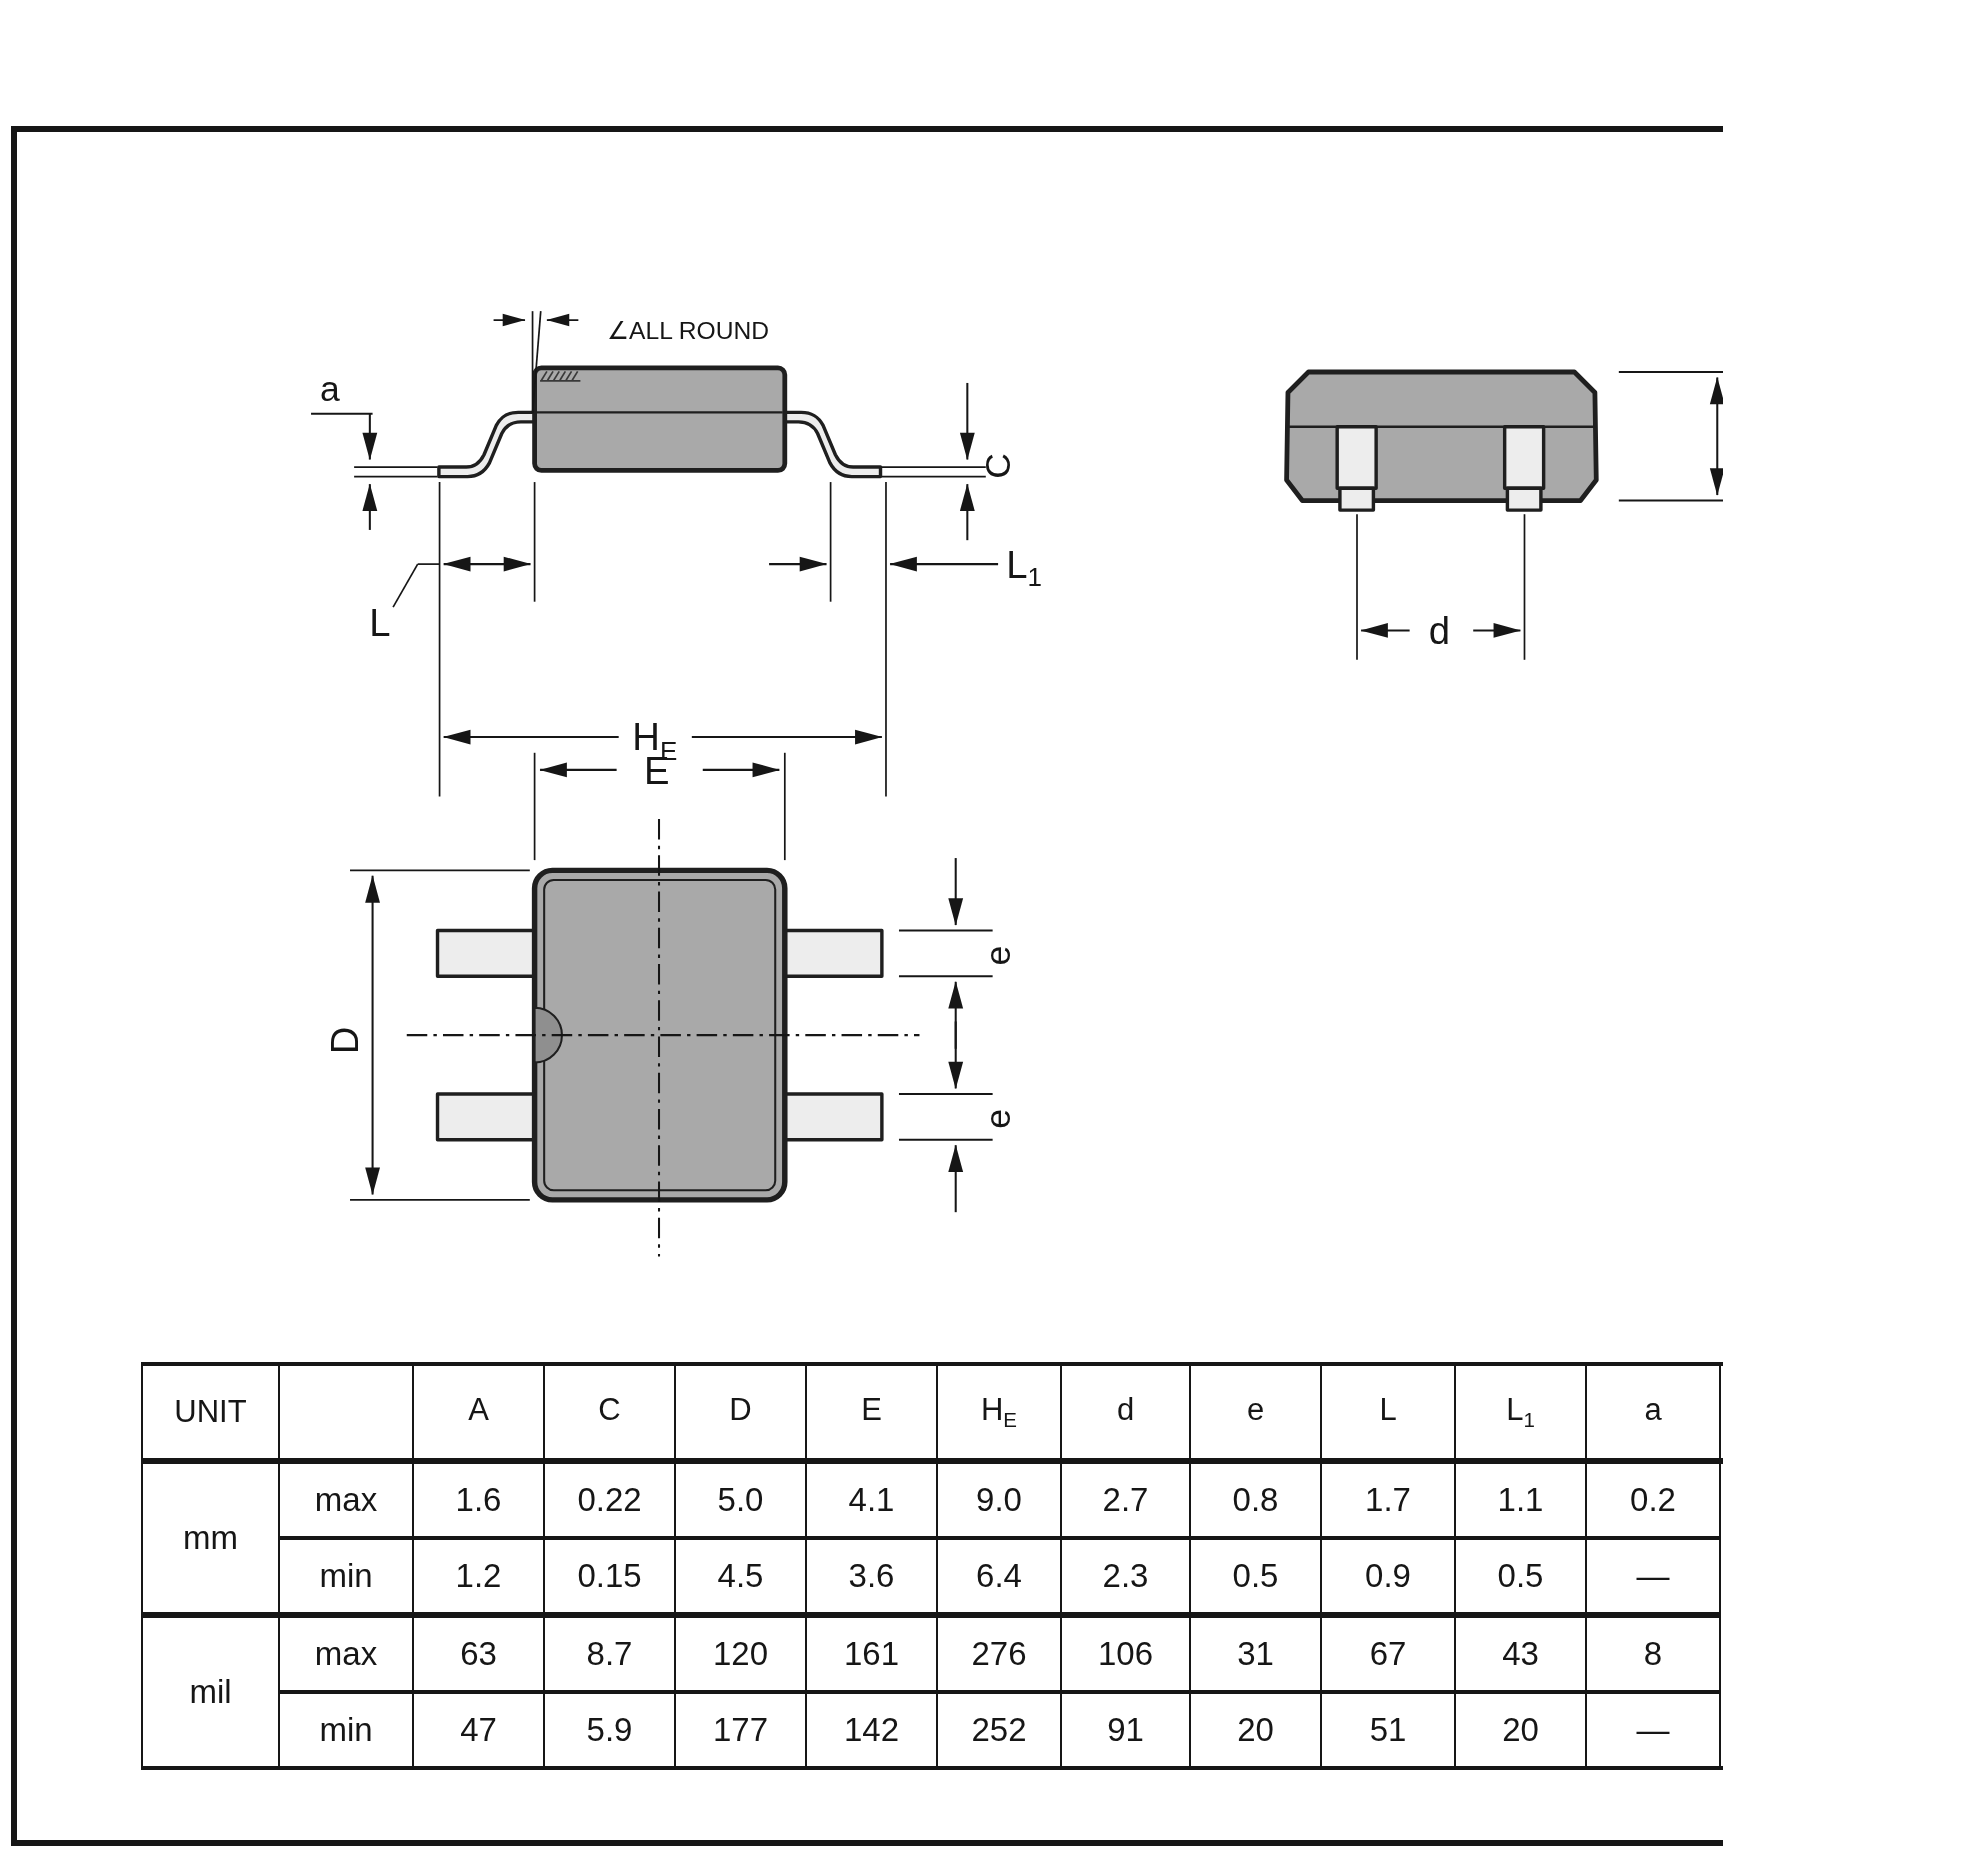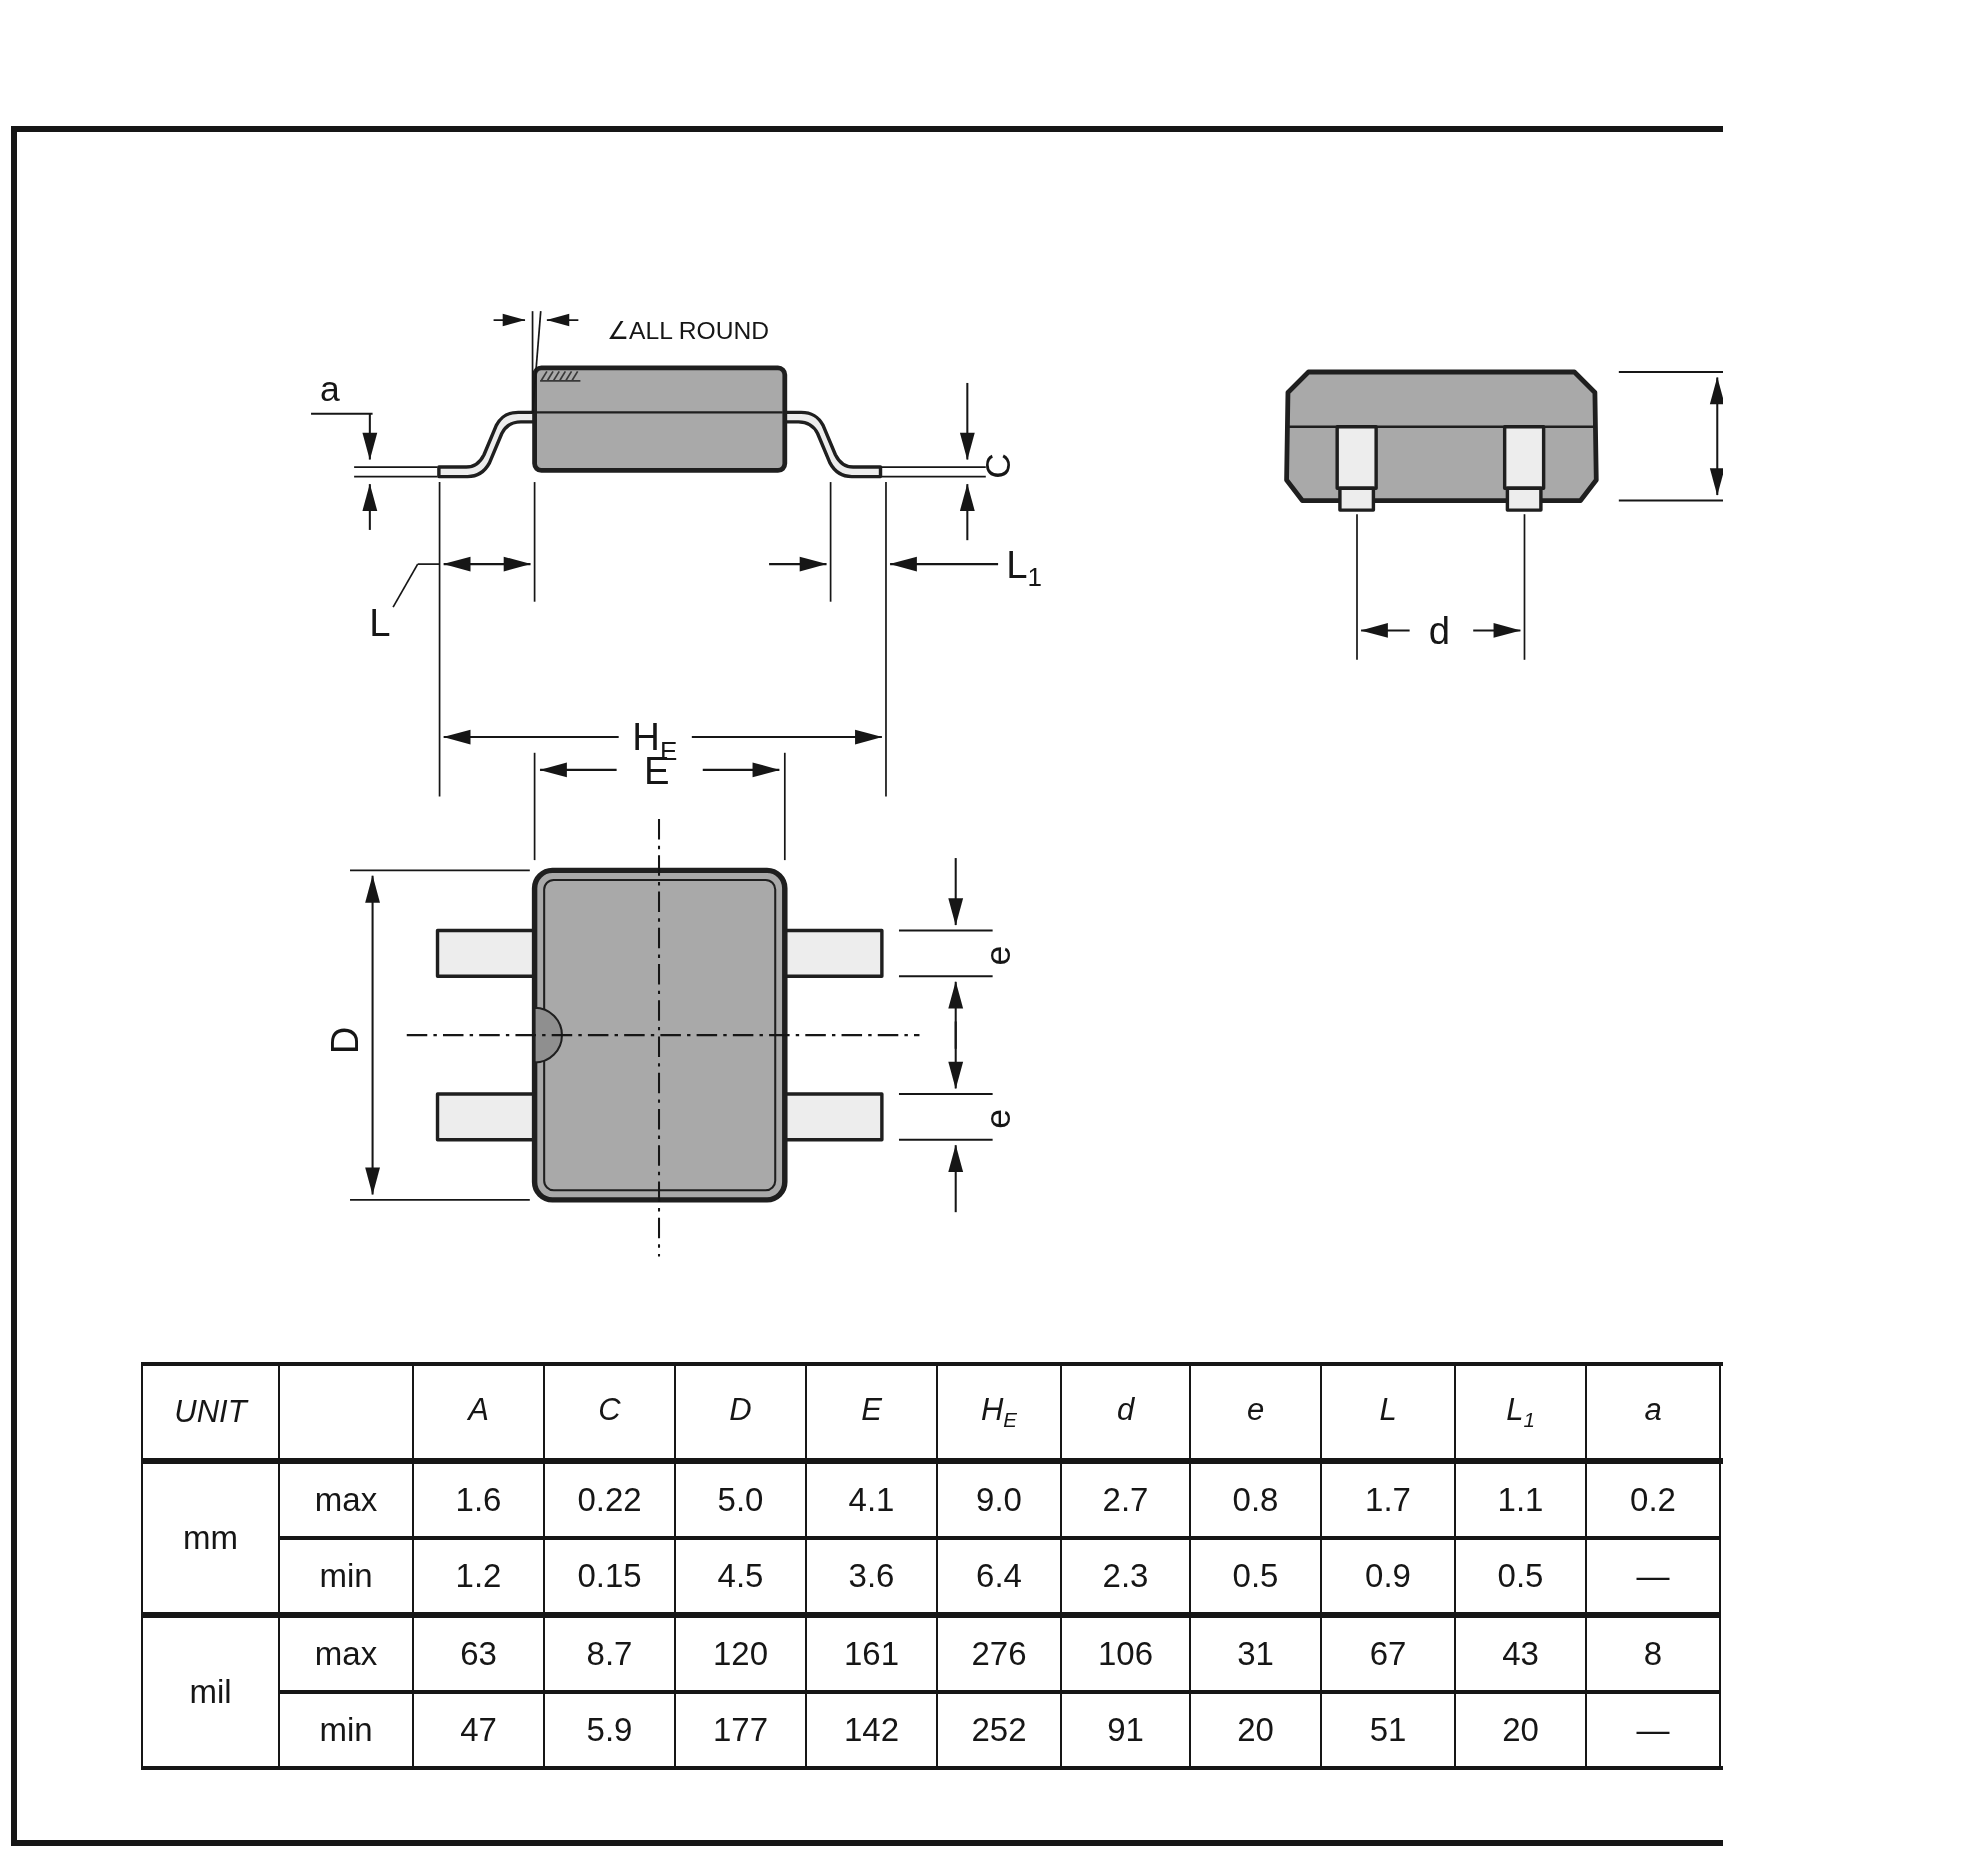--- a/index.html
+++ b/index.html
@@ -9,21 +9,21 @@
              font-size:56px;font-weight:bold;letter-spacing:1.4px;color:#4e6b66;}
   .frame{position:absolute;left:11px;top:126px;width:1954px;height:1720px;
          border:6.2px solid #161616;box-sizing:border-box;}
   .drawing{position:absolute;left:0;top:0;width:1975px;height:1872px;}
   .table-title{position:absolute;left:1352px;top:1298px;font-size:42px;color:#161616;}
   .mech-table{position:absolute;left:141px;top:1362px;border-collapse:collapse;
               table-layout:fixed;width:1700px;background:#fff;}
   .mech-table td{border:2.7px solid #161616;border-top-width:4.1px;border-bottom-width:4.1px;
                  text-align:center;vertical-align:middle;font-size:33px;color:#161616;
                  padding:0;overflow:hidden;}
-  .mech-table tr.hdr td{height:92px;border-bottom-width:6.2px;font-size:31px;font-style:italic;}
+  .mech-table tr.hdr td{height:92px;border-bottom-width:6.2px;font-size:31px;}
   .mech-table tr.body-row td{height:72px;}
   .mech-table tr.mil-start td{border-top-width:6.2px;}
   .mech-table td.angle-cell{font-size:38px;}
   .mech-table sub{font-size:20.5px;}
   svg text{fill:#161616;}
 </style>
 </head>
 <body>
 
 <div class="page">

